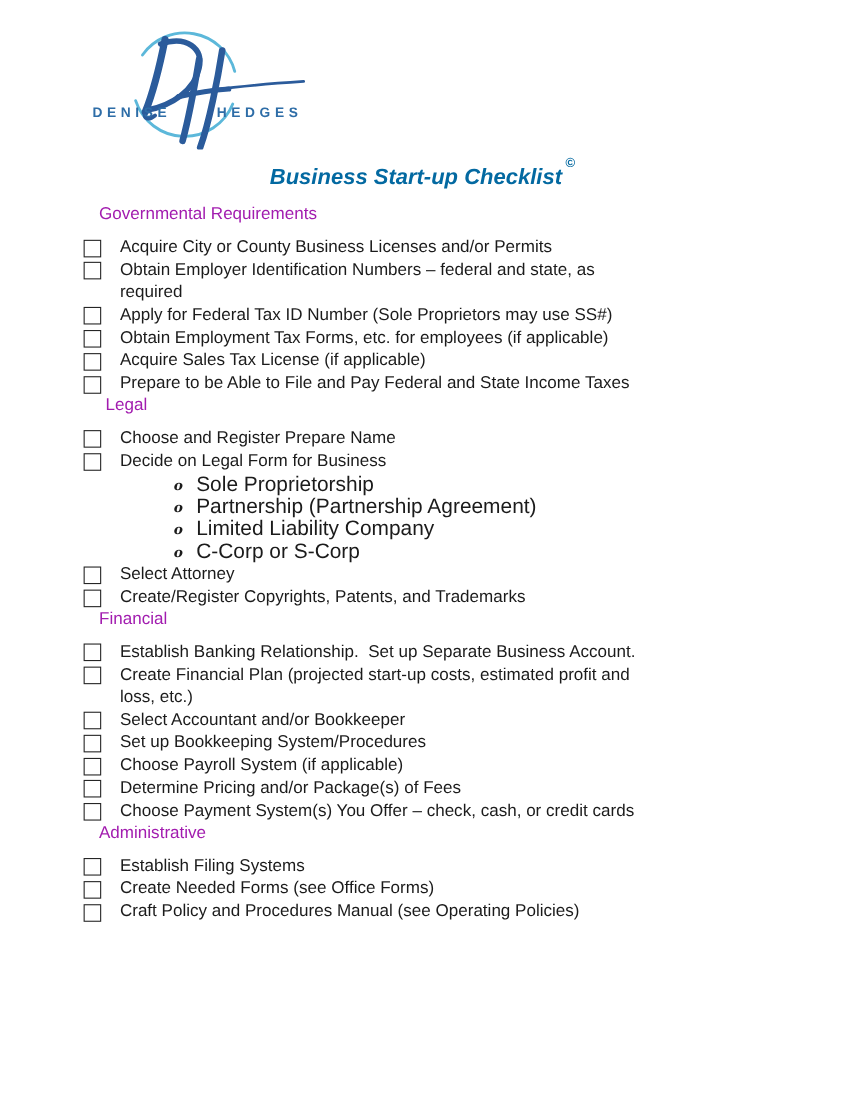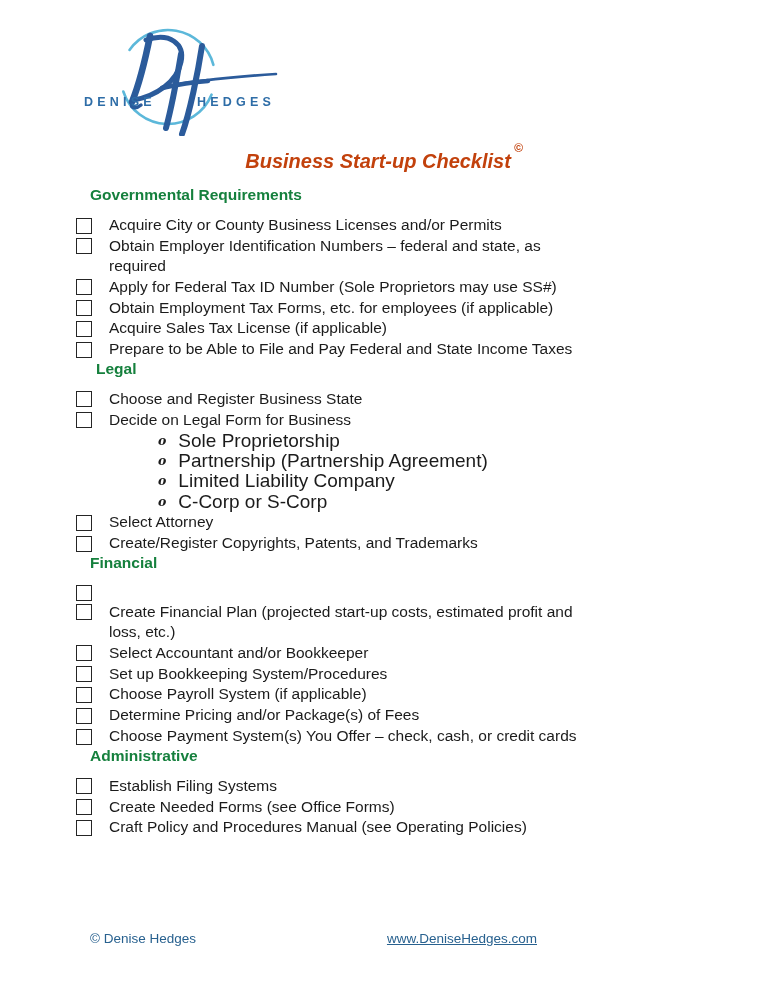--- a/index.html
+++ b/index.html
@@ -23,32 +23,32 @@
     font-weight:bold;font-size:12.5px;letter-spacing:4.2px;
     fill:#2e6da7;
   }
 
   
   .title{
     position:absolute;left:0;top:143px;width:768px;
     text-align:center;
     font-size:20px;line-height:26px;
     font-weight:bold;font-style:italic;
-    color:#c2410c;
+    color:#0369a1;
     margin:0;
   }
   .title .mark{
     font-size:12px;font-style:italic;
     position:relative;top:-8px;margin-left:3px;
   }
 
   
   .content{position:absolute;left:0;top:186px;width:768px;}
   h2.sec{
-    font-size:15.5px;line-height:17px;font-weight:bold;color:#15803d;
+    font-size:15.5px;line-height:17px;font-weight:normal;color:#a21caf;
     margin:0 16px 12px 90px;
   }
   .sec-gap-a{margin-top:8px;}
   .sec-gap-b{margin-top:19px;}
   .sec-gap-c{margin-top:20px;}
   .sec-gap-d{margin-top:16px;}
   h2.nudge{margin-left:96px;}
 
   .item{
     display:flex;align-items:flex-start;
@@ -140,21 +140,21 @@
       <span class="item-text">Acquire Sales Tax License (if applicable)</span>
     </div>
     <div class="item">
       <span class="checkbox"></span>
       <span class="item-text">Prepare to be Able to File and Pay Federal and State Income Taxes</span>
     </div>
 
     <h2 class="sec sec-gap-b nudge">Legal</h2>
     <div class="item">
       <span class="checkbox"></span>
-      <span class="item-text">Choose and Register Business State</span>
+      <span class="item-text">Choose and Register Prepare Name</span>
     </div>
     <div class="item">
       <span class="checkbox"></span>
       <span class="item-text">Decide on Legal Form for Business</span>
     </div>
     <div class="subitem">
       <span class="sub-marker">o</span>
       <span class="sub-text">Sole Proprietorship</span>
     </div>
     <div class="subitem">
@@ -174,20 +174,21 @@
       <span class="item-text">Select Attorney</span>
     </div>
     <div class="item">
       <span class="checkbox"></span>
       <span class="item-text">Create/Register Copyrights, Patents, and Trademarks</span>
     </div>
 
     <h2 class="sec sec-gap-c">Financial</h2>
     <div class="item">
       <span class="checkbox"></span>
+      <span class="item-text">Establish Banking Relationship.  Set up Separate Business Account.</span>
     </div>
     <div class="item">
       <span class="checkbox"></span>
       <span class="item-text">Create Financial Plan (projected start-up costs, estimated profit and
 loss, etc.)</span>
     </div>
     <div class="item">
       <span class="checkbox"></span>
       <span class="item-text">Select Accountant and/or Bookkeeper</span>
     </div>
@@ -217,18 +218,14 @@
       <span class="checkbox"></span>
       <span class="item-text">Create Needed Forms (see Office Forms)</span>
     </div>
     <div class="item">
       <span class="checkbox"></span>
       <span class="item-text">Craft Policy and Procedures Manual (see Operating Policies)</span>
     </div>
 
   </div>
 
-  <div class="footer">
-    <span>© Denise Hedges</span>
-    <a>www.DeniseHedges.com</a>
-  </div>
 
 </div>
 
 </body></html>

